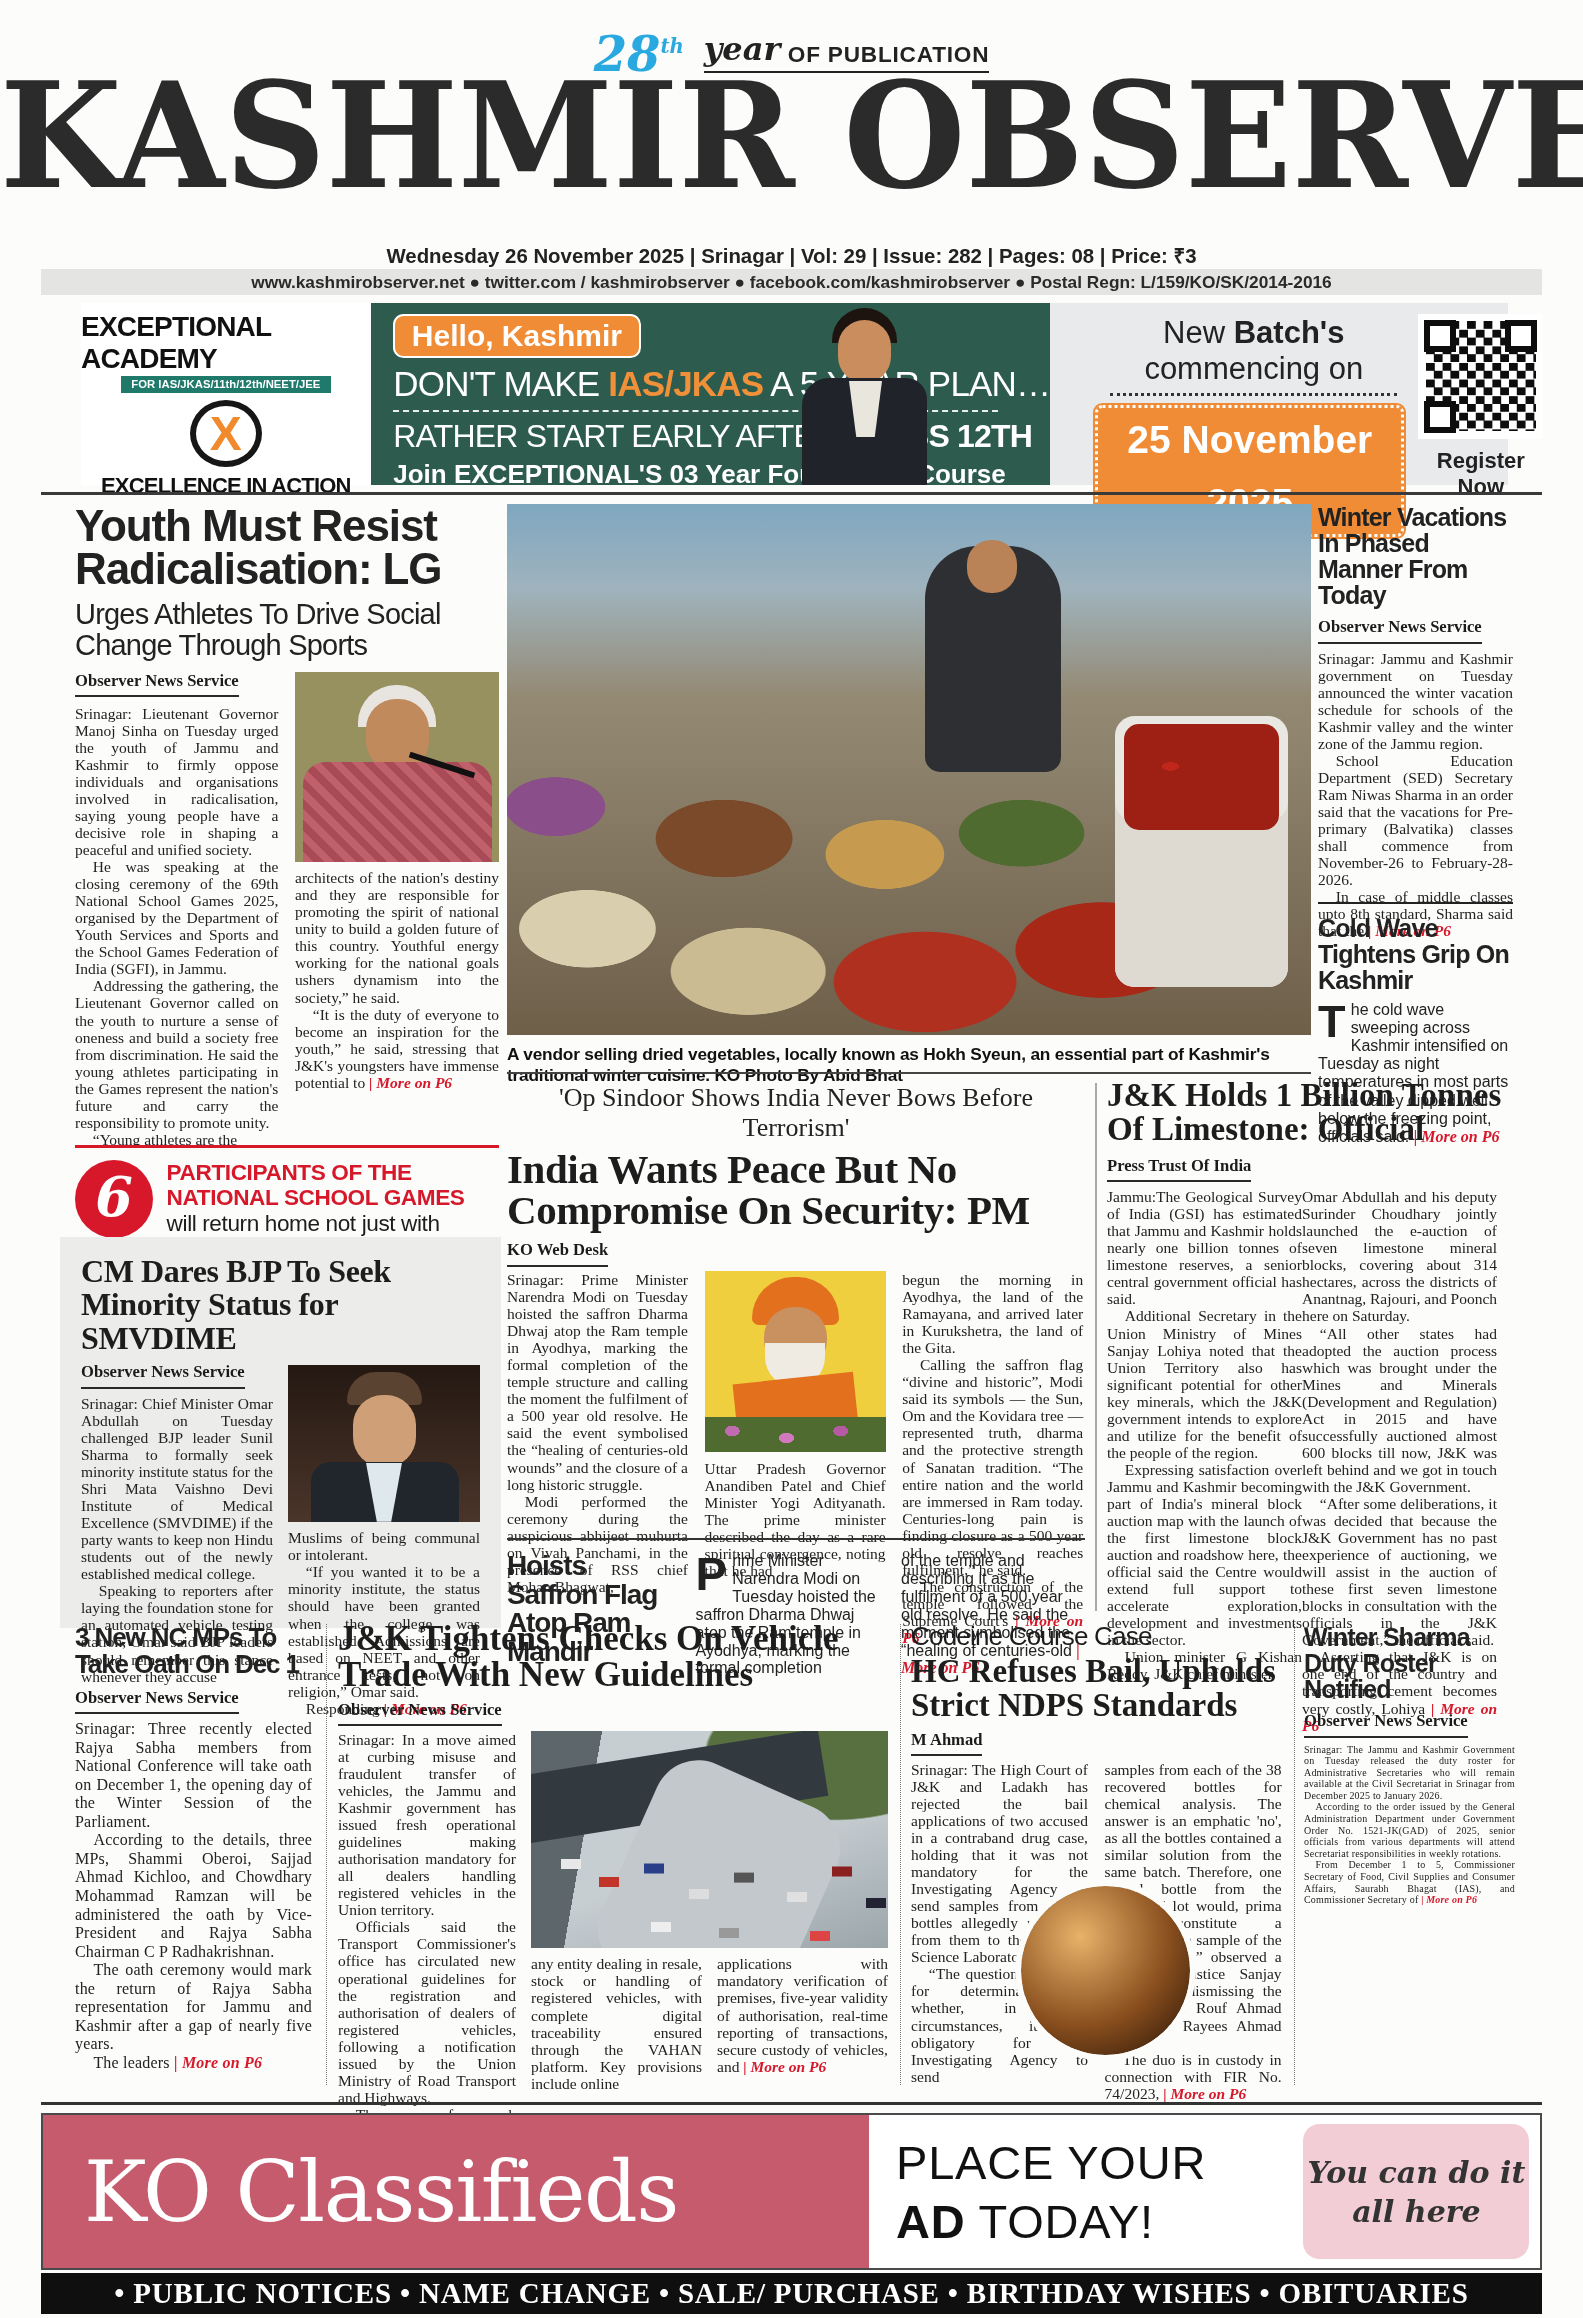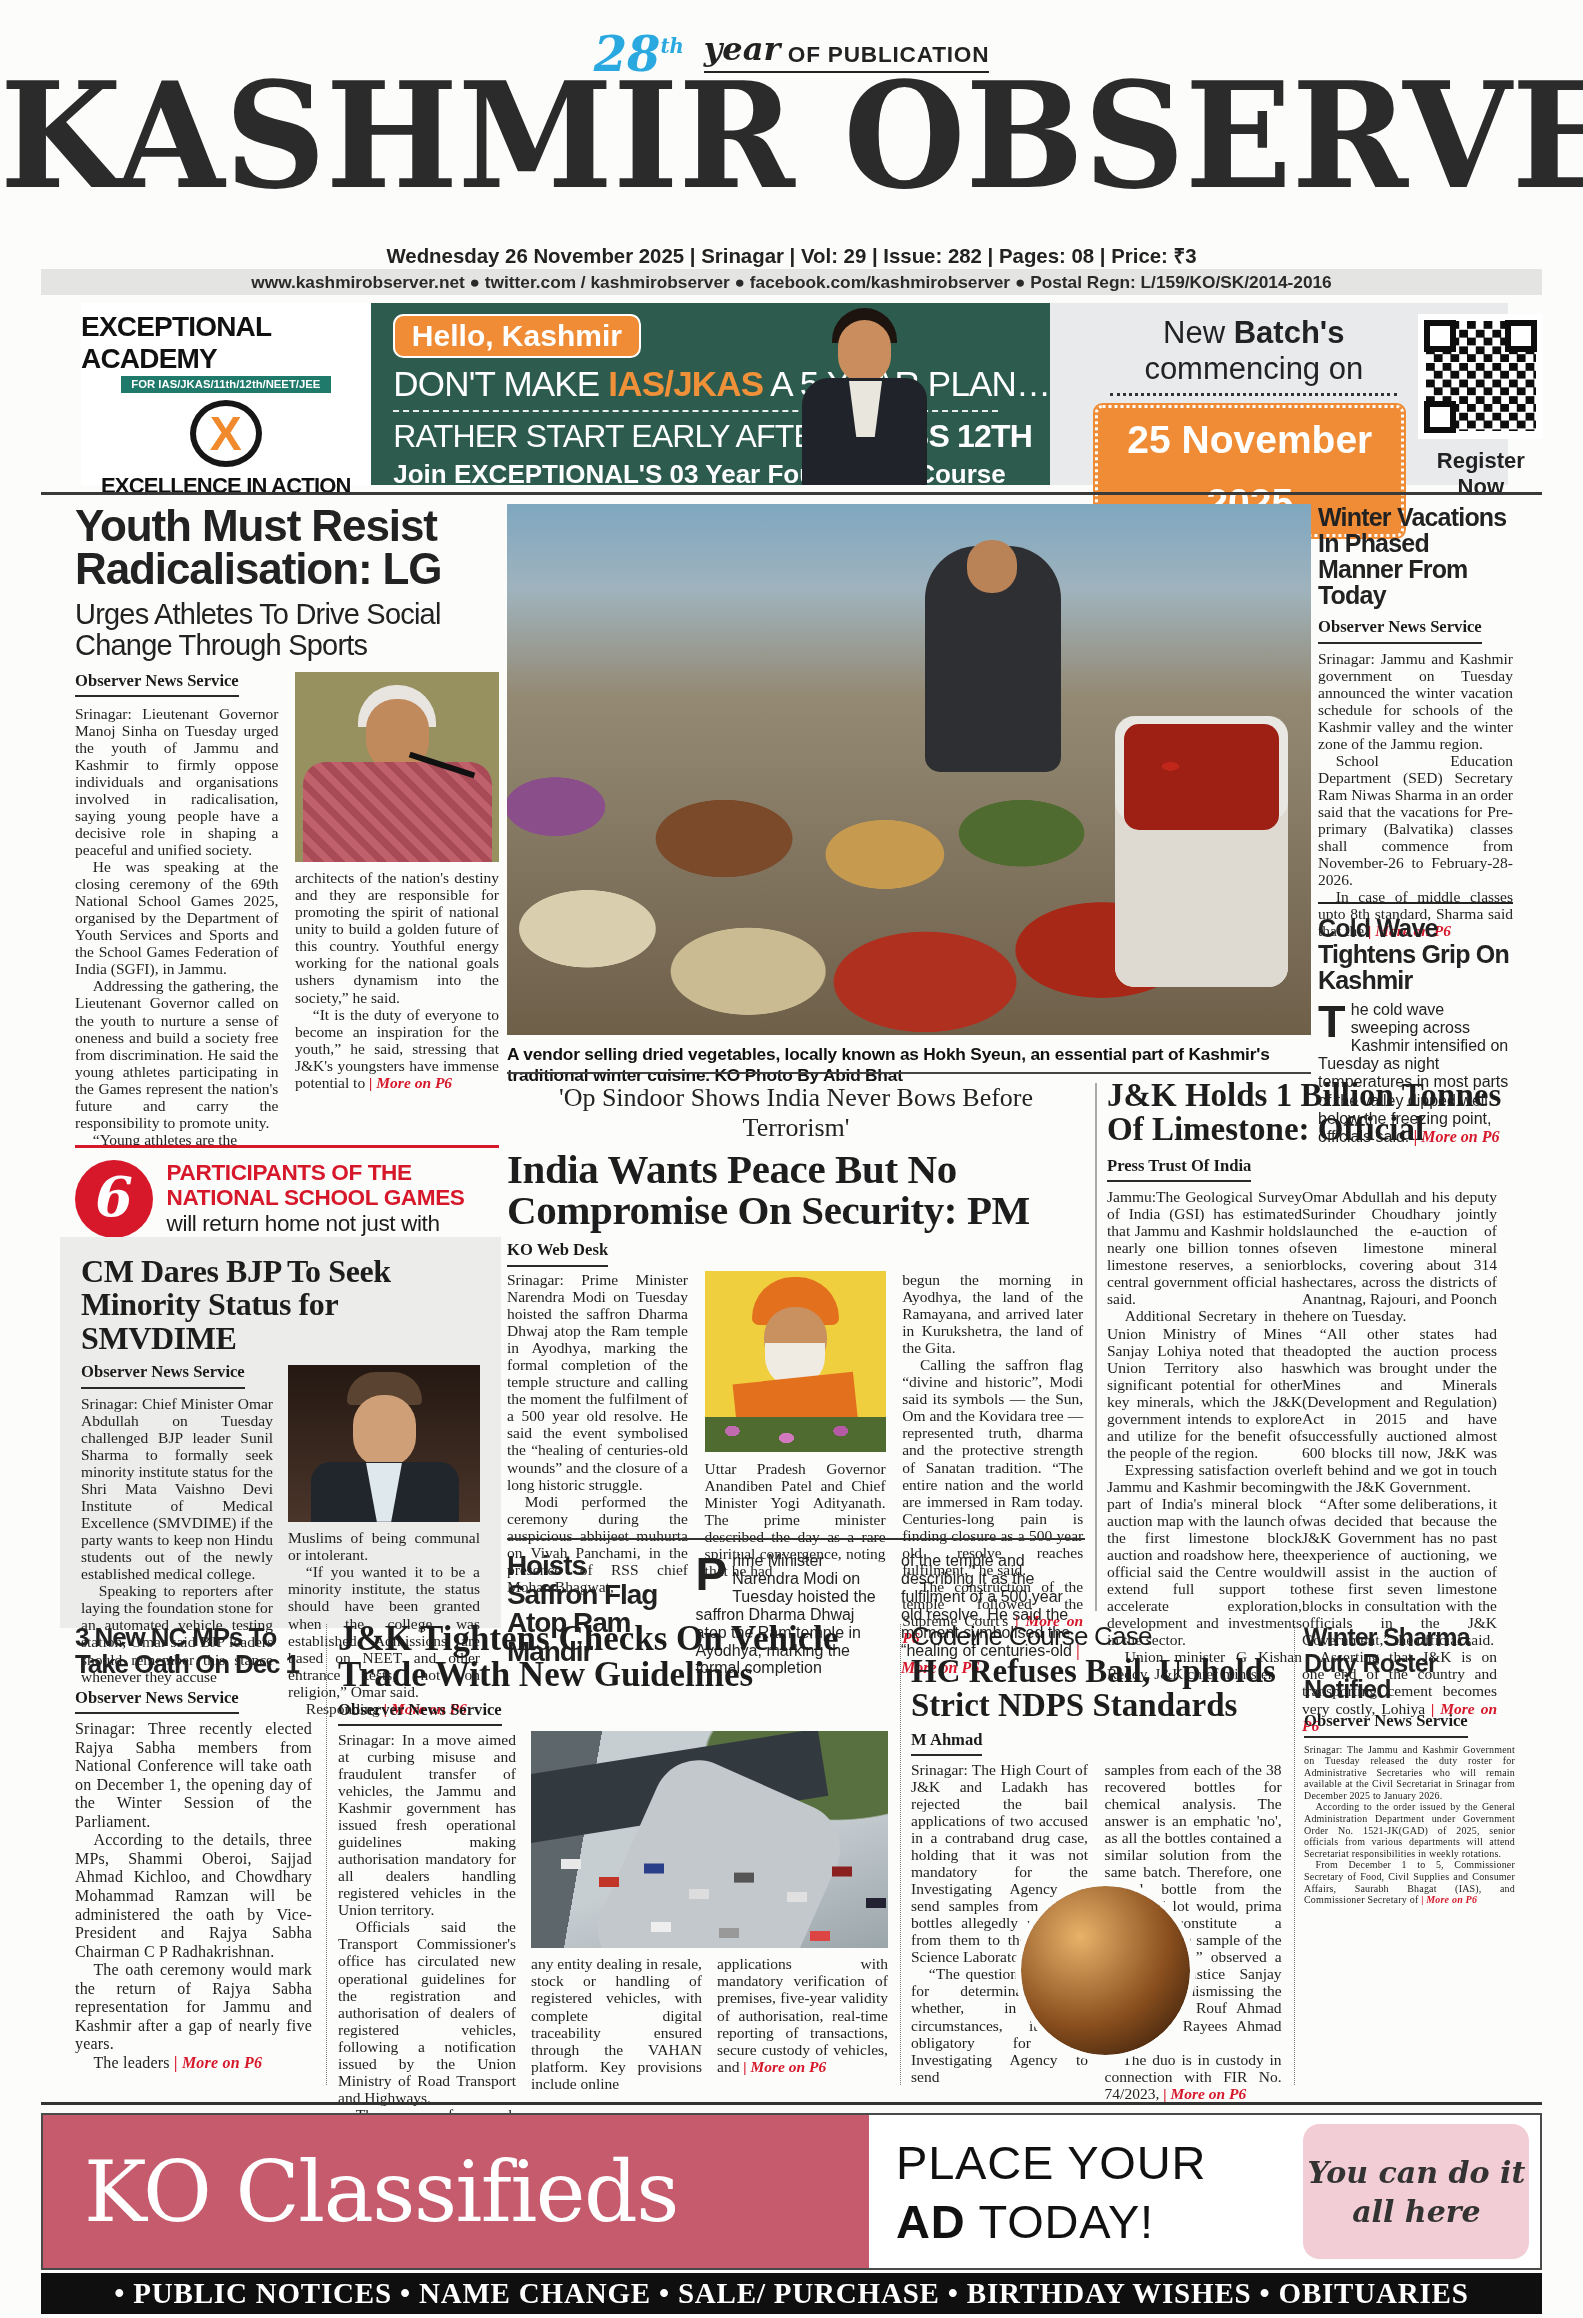--- a/index.html
+++ b/index.html
@@ -378,21 +378,21 @@
     <h1 class="h-serif">J&amp;K Holds 1 Billion Tonnes Of Limestone: Official</h1>
     <div style="margin-top:9px;"><span class="byline">Press Trust Of India</span></div>
     <div class="cols">
       <div class="col bodytxt">
         <p>Jammu:The Geological Survey of India (GSI) has estimated that Jammu and Kashmir holds nearly one billion tonnes of limestone reserves, a senior central government official has said.</p>
         <p>Additional Secretary in the Union Ministry of Mines Sanjay Lohiya noted that the Union Territory also has significant potential for other key minerals, which the J&amp;K government intends to explore and utilize for the benefit of the people of the region.</p>
         <p>Expressing satisfaction over Jammu and Kashmir becoming part of India's mineral block auction map with the launch of the first limestone block auction and roadshow here, the official said the Centre would extend full support to accelerate exploration, development and investments in the sector.</p>
         <p>Union minister G Kishan Reddy, J&amp;K chief minister</p>
       </div>
       <div class="col bodytxt">
-        <p>Omar Abdullah and his deputy Surinder Choudhary jointly launched the e-auction of seven limestone mineral blocks, covering about 314 hectares, across the districts of Anantnag, Rajouri, and Poonch here on Tuesday.</p>
+        <p>Omar Abdullah and his deputy Surinder Choudhary jointly launched the e-auction of seven limestone mineral blocks, covering about 314 hectares, across the districts of Anantnag, Rajouri, and Poonch here on Saturday.</p>
         <p>“All other states had adopted the auction process which was brought under the Mines and Minerals (Development and Regulation) Act in 2015 and have successfully auctioned almost 600 blocks till now, J&amp;K was left behind and we got in touch with the J&amp;K Government.</p>
         <p>“After some deliberations, it was decided that because the J&amp;K Government has no past experience of auctioning, we will assist in the auction of these first seven limestone blocks in consultation with the officials in the J&amp;K Government,” the official said.</p>
         <p><span>Asserting that J&amp;K is on one end of the country and transporting cement becomes very costly, Lohiya </span><span class="more">| More on P6</span></p>
       </div>
     </div>
   </div>
 
   <div class="abs winter">
     <h1>Winter Vacations In Phased Manner From Today</h1>
     <div style="margin-top:9px;"><span class="byline">Observer News Service</span></div>

